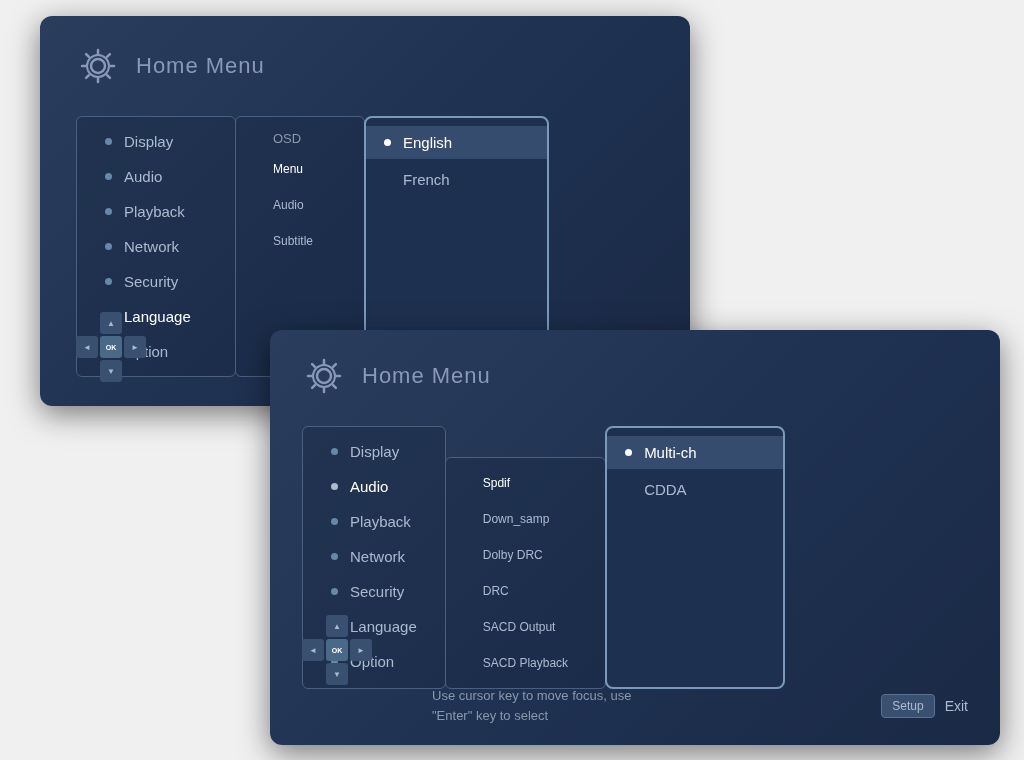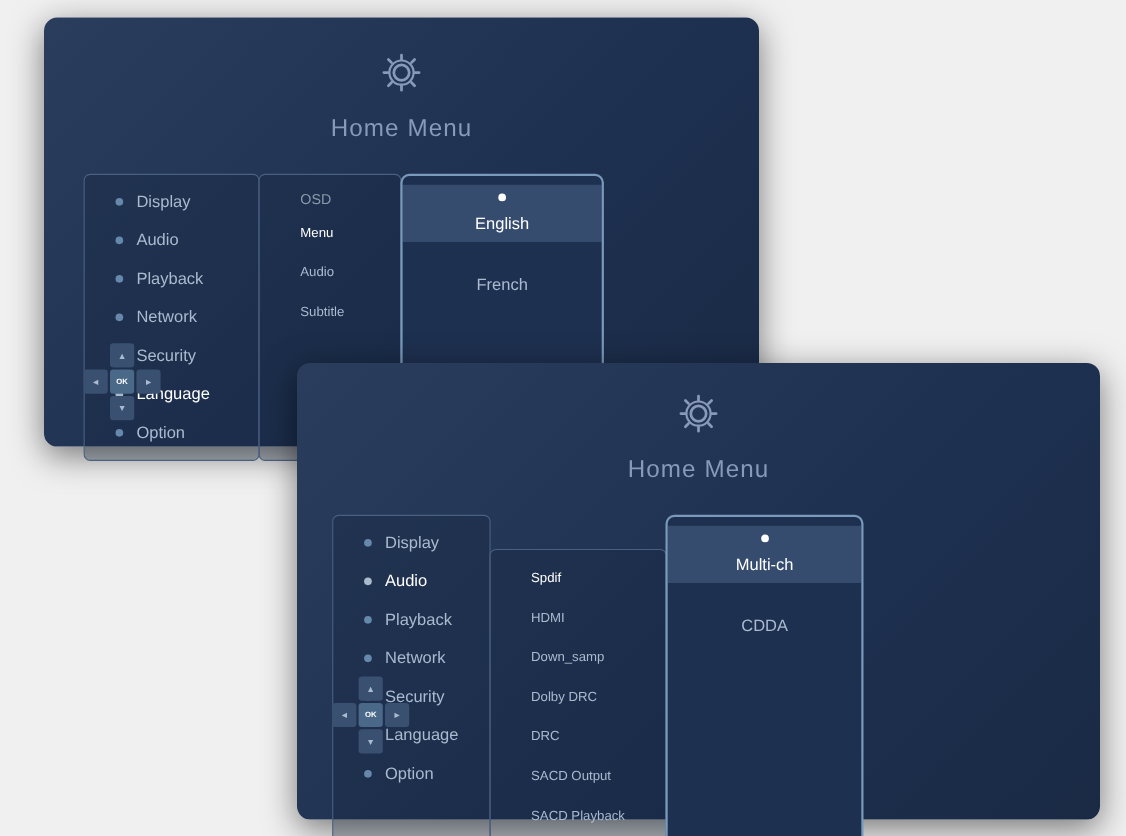--- a/index.html
+++ b/index.html
@@ -23,21 +23,20 @@
       border-radius: 12px;
       padding: 28px 36px;
       box-shadow: 0 8px 30px rgba(0,0,0,0.5);
     }
 
     .panel-header {
       display: flex;
       align-items: center;
       gap: 16px;
       margin-bottom: 28px;
-      flex-direction: column;
     }
 
     .gear-icon {
       width: 44px;
       height: 44px;
       color: #8899bb;
     }
 
     .panel-title {
       color: #8899bb;
@@ -129,21 +128,20 @@
     }
 
     .dropdown-item {
       display: flex;
       align-items: center;
       gap: 12px;
       padding: 8px 18px;
       color: #aabbd0;
       font-size: 15px;
       cursor: pointer;
-      flex-direction: column;
     }
 
     .dropdown-item.selected {
       background: rgba(100, 130, 170, 0.35);
       color: #ffffff;
     }
 
     .dropdown-item .dot {
       visibility: hidden;
     }
@@ -384,21 +382,20 @@
         <span>Language</span>
       </div>
       <div class="menu-item">
         <span class="dot"></span>
         <span>Option</span>
       </div>
     </div>
 
     <div class="sub-col">
       <div class="sub-item active">Spdif</div>
-      <div class="sub-item">HDMI</div>
       <div class="sub-item">Down_samp</div>
       <div class="sub-item">Dolby DRC</div>
       <div class="sub-item">DRC</div>
       <div class="sub-item">SACD Output</div>
       <div class="sub-item">SACD Playback</div>
     </div>
 
     <div class="dropdown-col">
       <div class="dropdown-item selected">
         <span class="dot"></span>
@@ -418,13 +415,26 @@
       <div class="dpad-btn empty"></div>
       <div class="dpad-btn">◄</div>
       <div class="dpad-btn center">OK</div>
       <div class="dpad-btn">►</div>
       <div class="dpad-btn empty"></div>
       <div class="dpad-btn">▼</div>
       <div class="dpad-btn empty"></div>
     </div>
   </div>
 
+  <div class="panel2-footer">
+    <div style="display:flex; align-items:flex-end; gap: 60px;">
+      <div style="width:70px;"></div>
+      <div class="help-text">
+        <div>Use cursor key to move focus, use</div>
+        <div>"Enter" key to select</div>
+      </div>
+    </div>
+    <div class="footer-buttons">
+      <button class="footer-btn">Setup</button>
+      <span class="exit-label">Exit</span>
+    </div>
+  </div>
 </div>
 
 </body></html>

